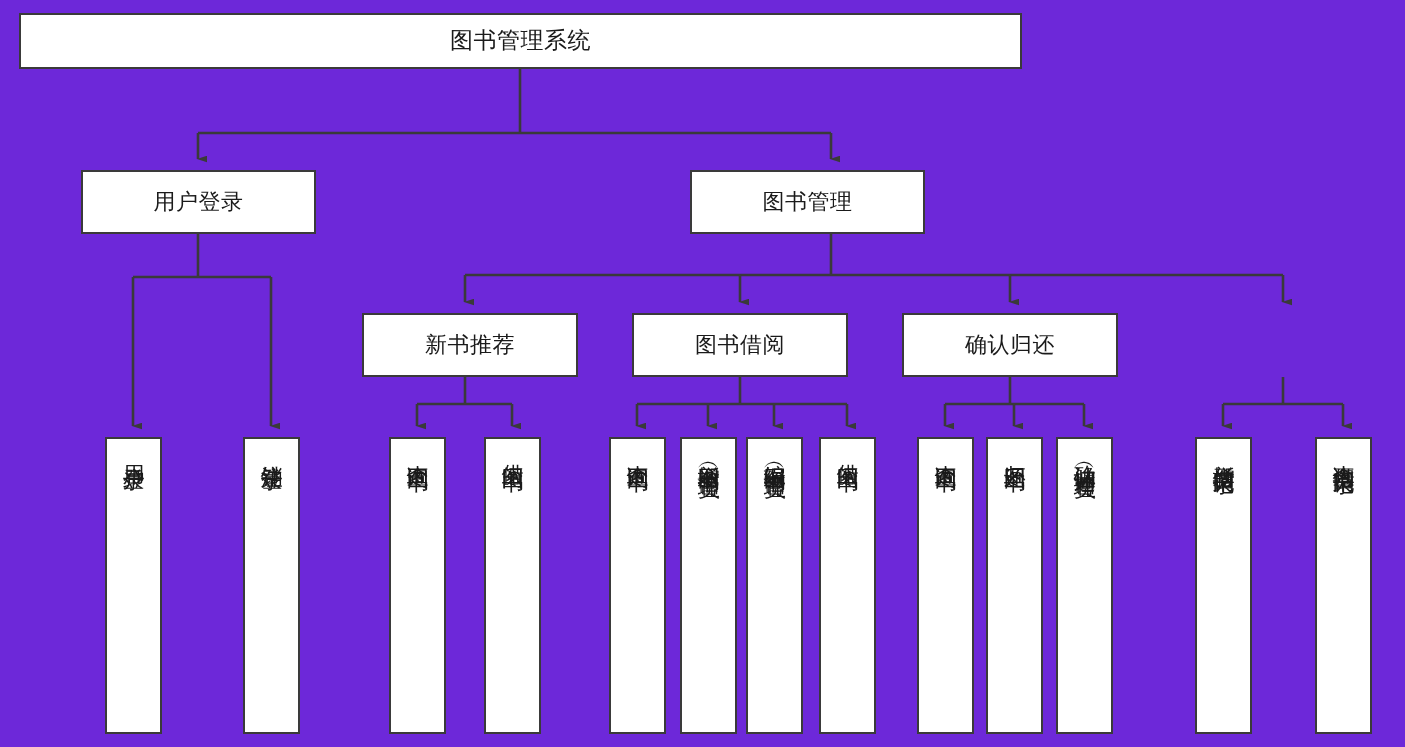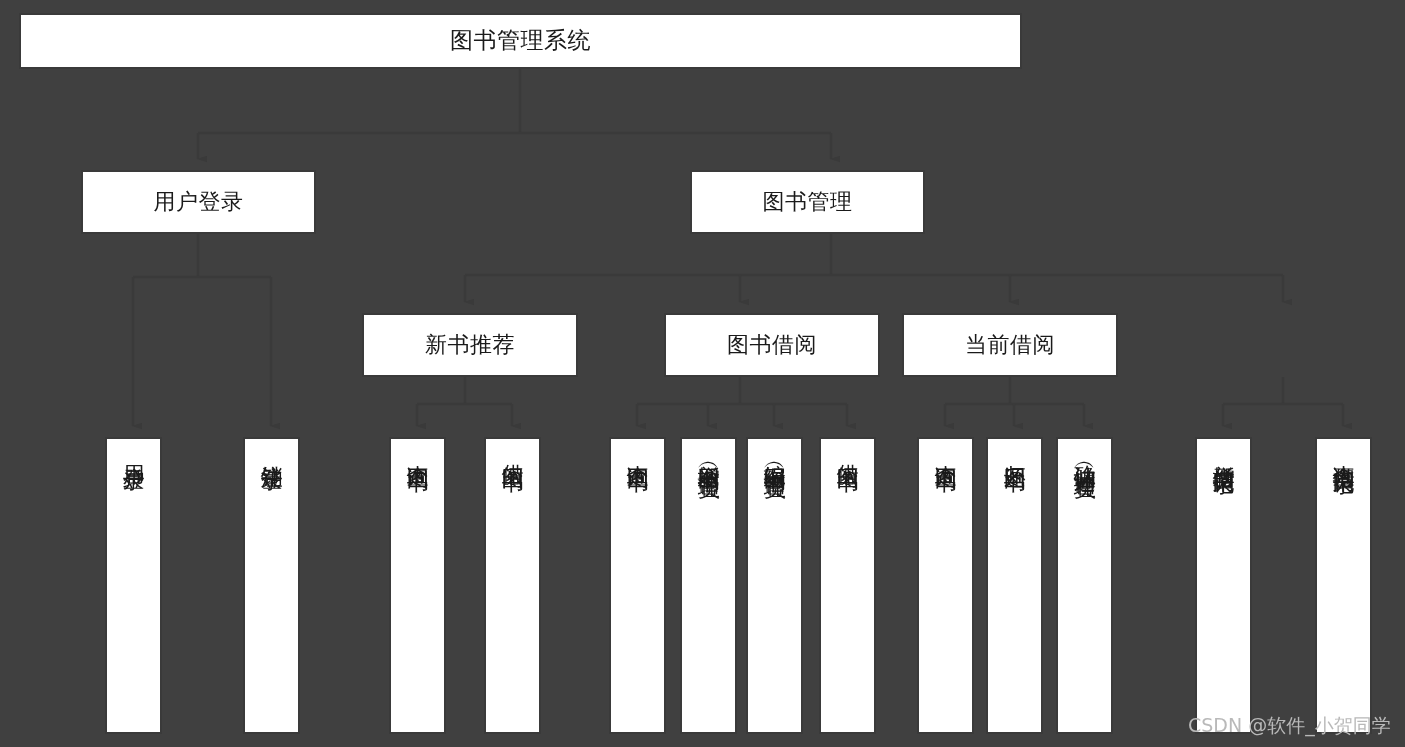--- a/index.html
+++ b/index.html
@@ -7,21 +7,21 @@
     padding: 0;
     background: #ffffff;
   }
   body {
     font-family: "DejaVu Sans", "Liberation Sans", sans-serif;
   }
   #diagram-root {
     position: relative;
     width: 1405px;
     height: 747px;
-    background: #404040;
+    background: #6d28d9;
     overflow: hidden;
   }
   #edge-layer {
     position: absolute;
     left: 0;
     top: 0;
     width: 1405px;
     height: 747px;
   }
   .node {
@@ -140,26 +140,26 @@
   </div>
 
   <div class="node level-2" style="left:690px; top:170px; width:235px; height:64px;">
     <span class="node-label">图书管理</span>
   </div>
 
   <div class="node level-3" style="left:362px; top:313px; width:216px; height:64px;">
     <span class="node-label">新书推荐</span>
   </div>
 
-  <div class="node level-3" style="left:664px; top:313px; width:216px; height:64px;">
+  <div class="node level-3" style="left:632px; top:313px; width:216px; height:64px;">
     <span class="node-label">图书借阅</span>
   </div>
 
   <div class="node level-3" style="left:902px; top:313px; width:216px; height:64px;">
-    <span class="node-label">当前借阅</span>
+    <span class="node-label">确认归还</span>
   </div>
 
 
   <div class="node leaf" style="left:105px; top:437px; width:57px; height:297px;">
     <span class="node-label">用户登录</span>
   </div>
 
   <div class="node leaf" style="left:243px; top:437px; width:57px; height:297px;">
     <span class="node-label">注销登录</span>
   </div>
@@ -201,15 +201,14 @@
   </div>
 
   <div class="node leaf" style="left:1195px; top:437px; width:57px; height:297px;">
     <span class="node-label">新增借阅记录</span>
   </div>
 
   <div class="node leaf" style="left:1315px; top:437px; width:57px; height:297px;">
     <span class="node-label">查询借阅记录</span>
   </div>
 
-  <div id="watermark">CSDN @软件_小贺同学</div>
 
 </div>
 
 </body></html>

